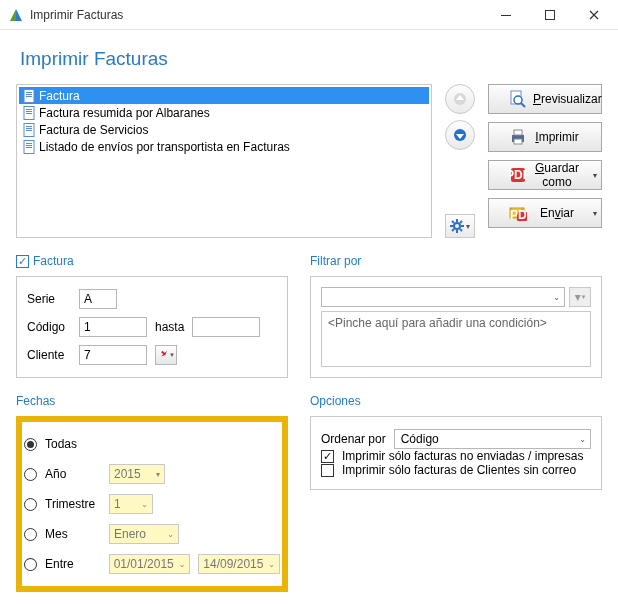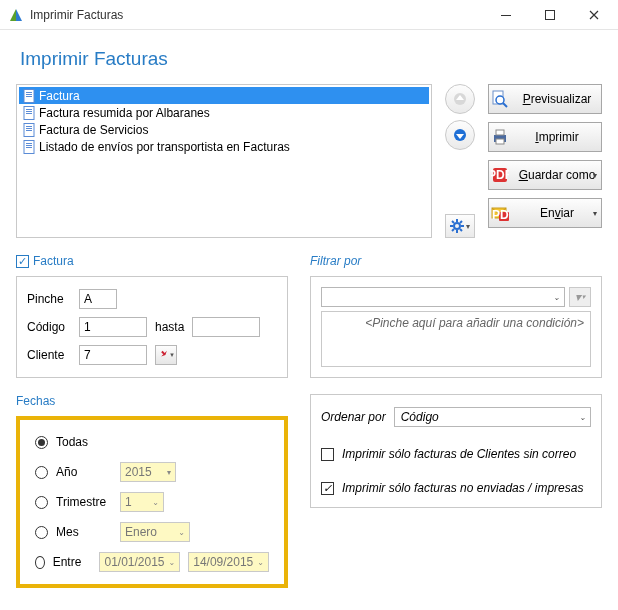--- a/index.html
+++ b/index.html
@@ -21,59 +21,59 @@
 .listitem { display: flex; align-items: center; height: 17px; padding: 0 4px; gap: 4px; }
 .listitem.selected { background: #2e90f0; color: #fff; }
 .listitem .docicon svg { display: block; }
 
 .updowncol { width: 36px; display: flex; flex-direction: column; align-items: center; }
 .circlebtn { width: 30px; height: 30px; border: 1px solid #c9c9c9; border-radius: 50%; background: linear-gradient(#fdfdfd,#eaeaea); display: flex; align-items: center; justify-content: center; margin-bottom: 6px; }
 .gearwrap { width: 36px; display: flex; align-items: flex-end; justify-content: center; }
 .gearbtn { width: 30px; height: 24px; border: 1px solid #c9c9c9; background: linear-gradient(#fdfdfd,#eaeaea); display: flex; align-items: center; justify-content: center; gap: 2px; margin-top: auto; }
 
 .actioncol { width: 114px; display: flex; flex-direction: column; gap: 8px; }
-.actbtn { height: 30px; border: 1px solid #a7a7a7; background: linear-gradient(#fdfdfd,#e6e6e6); display: flex; align-items: center; padding: 0 2px; gap: 6px; position: relative; }
+.actbtn { height: 30px; border: 1px solid #a7a7a7; background: linear-gradient(#fdfdfd,#e6e6e6); display: flex; align-items: center; padding: 0 20px; gap: 6px; position: relative; }
 .actbtn .lbl { flex: 1; text-align: center; }
 .actbtn .lbl u { text-decoration: underline; }
 .actbtn .drop { position: absolute; right: 4px; font-size: 8px; color: #444; }
 
 
 .secrow { display: flex; gap: 22px; margin-top: 16px; }
 .leftcol { width: 272px; }
-.rightcol { flex: 1; font-style: italic; }
+.rightcol { flex: 1; }
 .sectitle { color: #287cc5; margin-bottom: 8px; display: flex; align-items: center; gap: 4px; }
 .chkbox { width: 13px; height: 13px; border: 1px solid #287cc5; display: inline-flex; align-items: center; justify-content: center; }
 .chkbox.checked::after { content: "✓"; color: #287cc5; font-size: 11px; line-height: 1; }
 
 .box { border: 1px solid #c9c9c9; padding: 12px 10px; }
 .frow { display: flex; align-items: center; gap: 8px; margin-bottom: 8px; }
 .frow:last-child { margin-bottom: 0; }
 .frow .flabel { width: 44px; }
 .txt { border: 1px solid #b7b7b7; height: 20px; padding: 0 4px; background: #fff; }
 .txt.w38 { width: 38px; }
 .txt.w68 { width: 68px; }
 .iconbtn { width: 22px; height: 20px; border: 1px solid #b7b7b7; background: linear-gradient(#fdfdfd,#e6e6e6); display: inline-flex; align-items: center; justify-content: center; padding: 0; }
 
 .filterbox { border: 1px solid #c9c9c9; padding: 10px; }
 .filtertop { display: flex; gap: 4px; margin-bottom: 4px; }
 .combo { flex: 1; height: 20px; border: 1px solid #b7b7b7; background: #fff; display: flex; align-items: center; justify-content: flex-end; padding: 0 4px; }
 .filterbtn { width: 22px; height: 20px; border: 1px solid #c9c9c9; background: #eee; display:flex; align-items:center; justify-content:center; gap:1px; color:#999; }
-.condarea { border: 1px solid #c9c9c9; height: 56px; padding: 4px 6px; color: #666; text-align: right; }
-
-.fechasbox { border: 4px solid #eab308; padding: 12px 15px; }
+.condarea { border: 1px solid #c9c9c9; height: 56px; padding: 4px 6px; color: #666; }
+
+.fechasbox { border: 6px solid #eab308; padding: 12px 2px; }
 .radiorow { display: flex; align-items: center; gap: 8px; margin-bottom: 10px; height: 20px; }
 .radiorow:last-child { margin-bottom: 0; justify-content: space-between; }
 .radio { width: 13px; height: 13px; border: 1px solid #333; border-radius: 50%; display: inline-flex; align-items: center; justify-content: center; }
 .radio.checked::after { content: ""; width: 7px; height: 7px; background: #333; border-radius: 50%; }
 .rlabel { width: 56px; }
 .dcombo { height: 20px; border: 1px solid #c9c9c9; background: #fef9c3; display: inline-flex; align-items: center; padding: 0 4px; gap: 4px; color: #777; }
 .dcombo .arr { font-size: 8px; color: #888; margin-left: auto; }
 
 .optbox { border: 1px solid #c9c9c9; padding: 12px 10px; }
-.optrow { display: flex; align-items: center; gap: 8px; margin-bottom: 20px; }
+.optrow { display: flex; align-items: center; gap: 8px; margin-bottom: 0; }
 .optrow:last-child { margin-bottom: 0; }
 .selectbox { flex: 1; height: 20px; border: 1px solid #b7b7b7; background: #fff; display: flex; align-items: center; padding: 0 6px; position: relative; }
 .selectbox .arr { position: absolute; right: 4px; font-size: 8px; color: #555; }
 .ck { width: 13px; height: 13px; border: 1px solid #333; display: inline-flex; align-items: center; justify-content: center; }
 .ck.checked::after { content: "✓"; font-size: 11px; line-height: 1; }
 
 svg { display: block; }
 </style>
 </head>
 <body>
@@ -237,21 +237,21 @@
   </div>
 
   <div class="secrow">
     <div class="leftcol">
       <div class="sectitle">
         <span class="chkbox checked"></span>
         <span>Factura</span>
       </div>
       <div class="box">
         <div class="frow">
-          <span class="flabel">Pinche</span>
+          <span class="flabel">Serie</span>
           <input class="txt w38" value="A" style="">
         </div>
         <div class="frow">
           <span class="flabel">Código</span>
           <input class="txt w68" value="1" style="">
           <span>hasta</span>
           <input class="txt w68" value="" style="">
         </div>
         <div class="frow">
           <span class="flabel">Cliente</span>
@@ -324,32 +324,33 @@
             </span>
           <span class="dcombo" style="width:82px;">
               <span>14/09/2015</span>
               <span class="arr">⌄</span>
             </span>
         </div>
       </div>
     </div>
 
     <div class="rightcol">
+      <div class="sectitle">Opciones</div>
       <div class="optbox">
         <div class="optrow">
           <span>Ordenar por</span>
           <div class="selectbox">
             <span>Código</span>
             <span class="arr">⌄</span>
           </div>
         </div>
         <div class="optrow">
+          <span class="ck checked"></span>
+          <span>Imprimir sólo facturas no enviadas / impresas</span>
+        </div>
+        <div class="optrow">
           <span class="ck"></span>
           <span>Imprimir sólo facturas de Clientes sin correo</span>
         </div>
-        <div class="optrow">
-          <span class="ck checked"></span>
-          <span>Imprimir sólo facturas no enviadas / impresas</span>
-        </div>
       </div>
     </div>
   </div>
 </div>
 
 </body></html>

